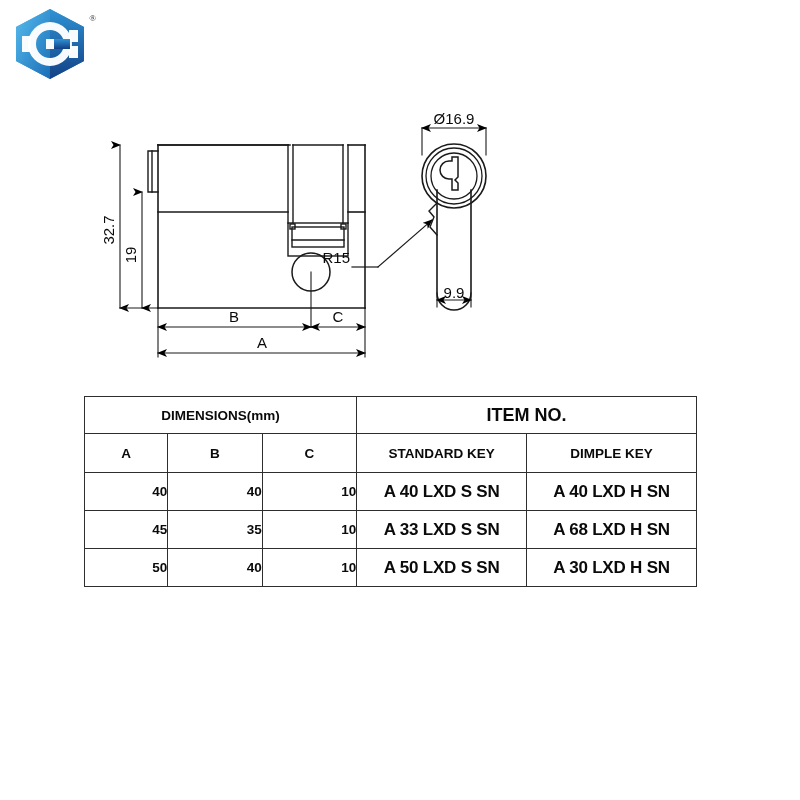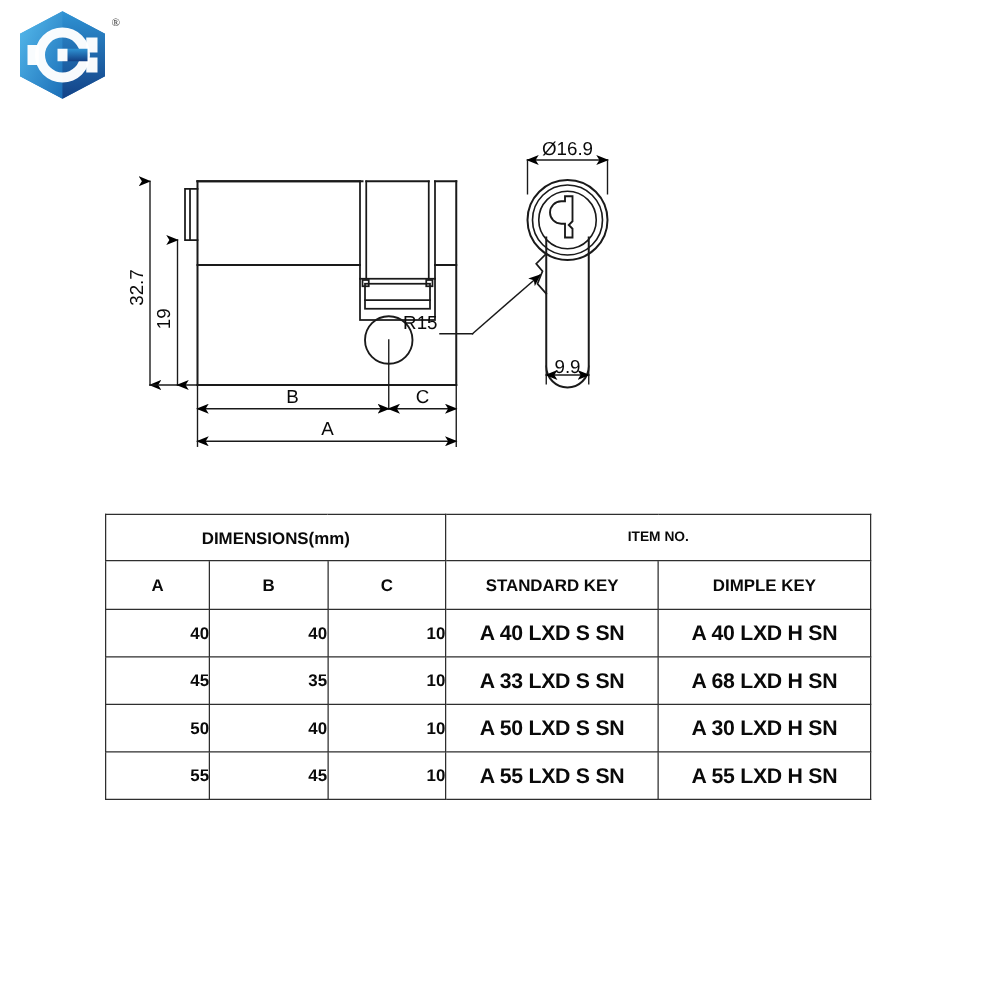--- a/index.html
+++ b/index.html
@@ -13,31 +13,31 @@
   
   .logo-wrap{position:absolute;left:6px;top:6px;width:92px;height:76px;}
   .logo-reg{
     position:absolute;right:2px;top:8px;font-size:9px;line-height:9px;
     font-family:"Liberation Serif", serif;color:#2b2b2b;
   }
   svg.draw-svg{position:absolute;left:0;top:0;width:800px;height:400px;}
 
   
   .spec-table{
-    position:absolute;left:84px;top:411px;width:613px;
+    position:absolute;left:84px;top:396px;width:613px;
     border-collapse:collapse;table-layout:fixed;
     font-family:"Liberation Sans", sans-serif;
   }
   .spec-table td{
     border:1px solid #2e2e2e;
     text-align:center;vertical-align:middle;
     font-weight:bold;color:#0a0a0a;
     padding:0;
   }
-  .spec-table .r-group td{height:36px;font-size:11px;}
+  .spec-table .r-group td{height:36px;font-size:18px;}
   .spec-table .r-head  td{height:38px;font-size:13.5px;}
   .spec-table .r-data  td{height:37px;font-size:13.5px;}
   .spec-table .r-data td.num{font-size:13.5px;text-align:right;}
   .spec-table .r-data td.item{font-size:17px;letter-spacing:-0.2px;}
   .spec-table .r-group td.dims{font-size:13.5px;}
   .col-a{width:74px;}
   .col-b{width:84px;}
   .col-c{width:84px;}
   .col-sk{width:151px;}
   .col-dk{width:151px;}
@@ -261,23 +261,16 @@
         <td class="item">A 33 LXD S SN</td>
         <td class="item">A 68 LXD H SN</td>
       </tr>
       <tr class="r-data">
         <td class="num">50</td>
         <td class="num">40</td>
         <td class="num">10</td>
         <td class="item">A 50 LXD S SN</td>
         <td class="item">A 30 LXD H SN</td>
       </tr>
-      <tr class="r-data">
-        <td class="num">55</td>
-        <td class="num">45</td>
-        <td class="num">10</td>
-        <td class="item">A 55 LXD S SN</td>
-        <td class="item">A 55 LXD H SN</td>
-      </tr>
     </tbody>
   </table>
 
 </div>
 
 </body></html>

